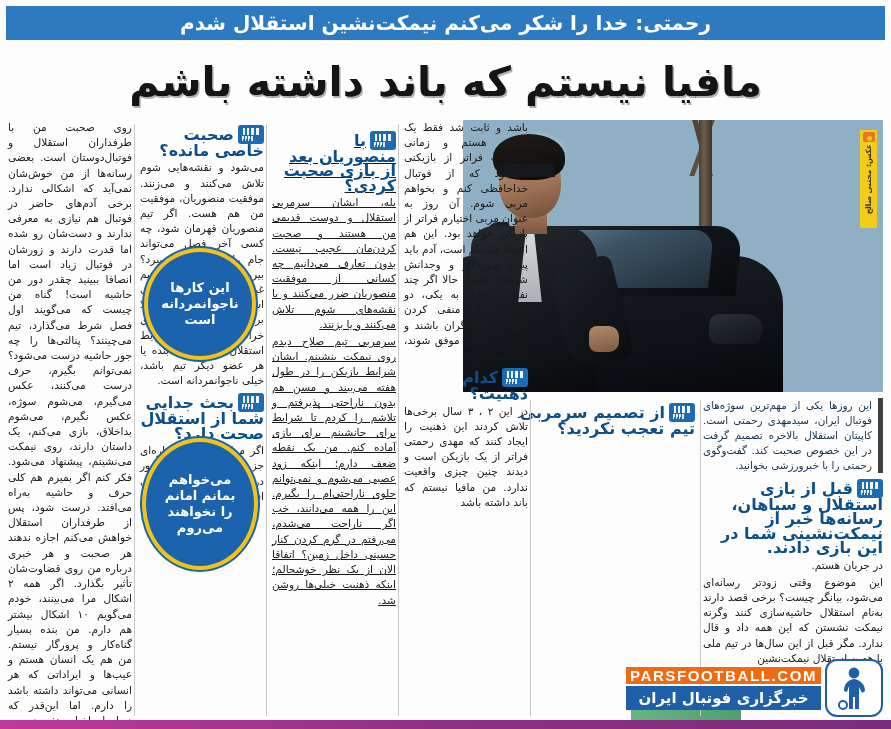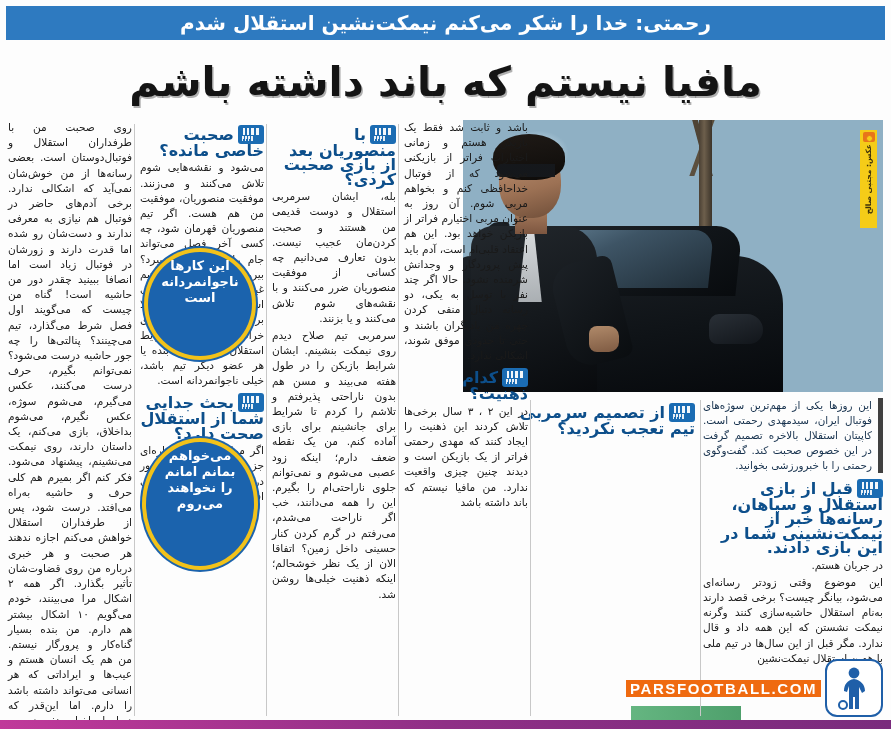--- a/index.html
+++ b/index.html
@@ -228,21 +228,21 @@
     line-height: 15.2px;
     color: #1a1a1a;
   }
   .col p { margin-bottom: 2px; text-align: justify; }  
   #col-r { right: 8px;    top: 398px; width: 180px; height: 324px; }  
   #col-2 { right: 196px;  top: 398px; width: 176px; height: 324px; }
 
   
   #colL-1 { left: 8px;   top: 120px; width: 124px; height: 600px; }
   #colL-2 { left: 140px; top: 120px; width: 124px; height: 600px; }
-  #colL-3 { left: 272px; top: 120px; width: 124px; height: 600px; }
+  #colL-3 { left: 272px; top: 126px; width: 124px; height: 600px; text-decoration: underline; }
   #colL-4 { left: 404px; top: 120px; width: 124px; height: 600px; }
 
   .q-head {
     font-weight: bold;
     color: #0d4f8b;
     font-size: 16px;
     line-height: 14.4px;
     margin: 5px 0 2px;
     text-align: right;
     display: block;
@@ -292,21 +292,21 @@
     text-align: justify;
   }
 
   
   .pullquote {
     position: absolute;
     border-radius: 50%;
     background: #1b63ad;
     color: #ffffff;
     display: flex;
-    align-items: flex-start;
+    align-items: center;
     justify-content: center;
     text-align: center;
     font-weight: bold;
     line-height: 16px;
     font-size: 13px;
     z-index: 6;
     box-shadow: 0 0 0 4px #f2c21a, 0 0 0 6px #1b63ad;
     direction: rtl;
     padding: 6px;
   }
@@ -480,20 +480,21 @@
   <div class="watermark">
     <div class="wm-logo">
       <svg class="player" width="40" height="46" viewBox="0 0 40 46">
         <circle cx="20" cy="8" r="5.4" fill="#1f5fa8"></circle>
         <path d="M20 14 C13 15 10 20 10 26 L13 27 L15 21 L15 44 L19 44 L19 32 L21 32 L21 44 L25 44 L25 22 L28 28 L31 26 C31 20 27 15 20 14 Z" fill="#1f5fa8"></path>
         <circle cx="9" cy="40" r="4" fill="none" stroke="#1f5fa8" stroke-width="2"></circle>
       </svg>
     </div>
     <div class="wm-bars">
       <div class="wm-top">PARSFOOTBALL.COM</div>
+      <div class="wm-bot">خبرگزاری فوتبال ایران</div>
     </div>
   </div>
 
   <div class="strip-green"></div>
   <div class="bottom-strip"></div>
 
   <div class="rule" style="left:134px; top:124px; height:592px;"></div>
   <div class="rule" style="left:266px; top:124px; height:592px;"></div>
   <div class="rule" style="left:398px; top:124px; height:592px;"></div>
   <div class="rule" style="left:530px; top:400px; height:316px;"></div>

